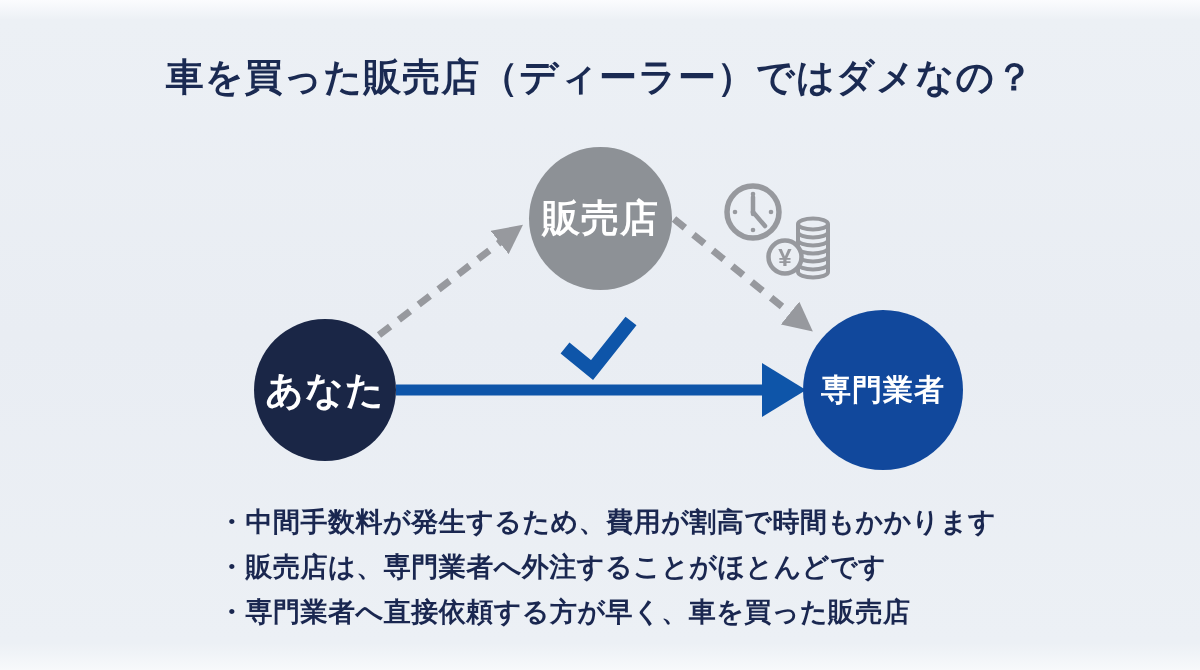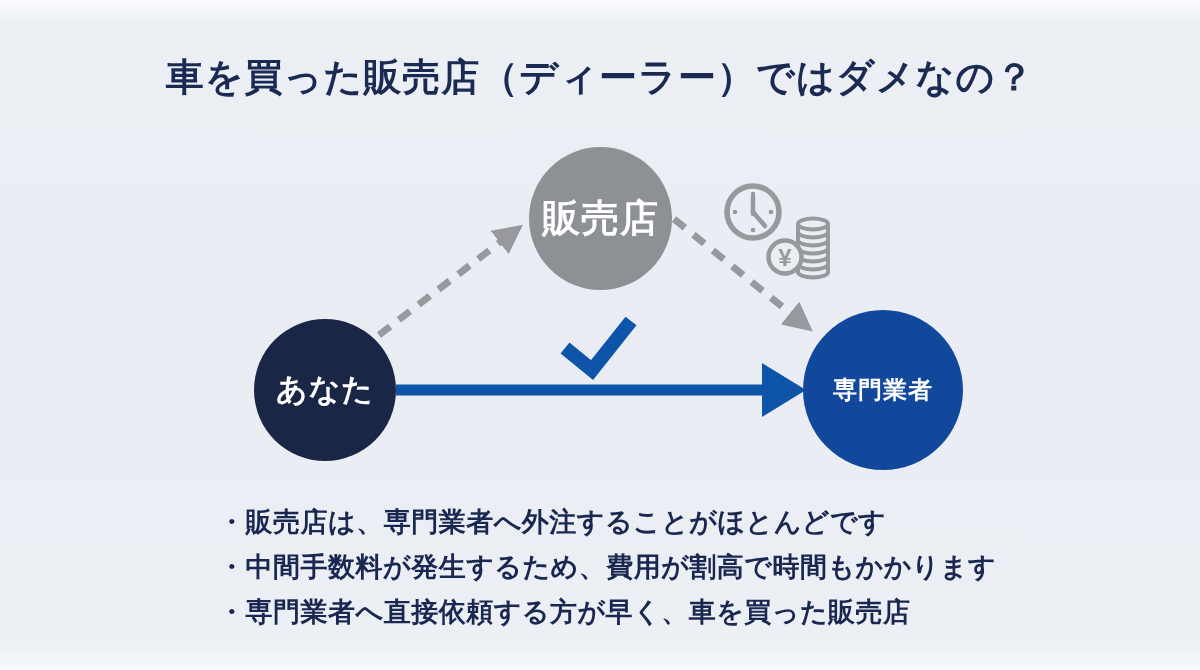--- a/index.html
+++ b/index.html
@@ -16,22 +16,22 @@
     font-size:38px;font-weight:bold;letter-spacing:1px;
     color:#1a2a52;
   }
   .diagram-svg{position:absolute;top:0;left:0;}
   .node{
     position:absolute;border-radius:50%;
     display:flex;align-items:center;justify-content:center;
     color:#ffffff;font-weight:bold;letter-spacing:1px;
   }
   .node-dealer{left:529px;top:147px;width:143px;height:143px;background:#8d9196;font-size:38px;}
-  .node-you{left:254px;top:319px;width:142px;height:142px;background:#1a2646;font-size:31px;}
-  .node-specialist{left:803px;top:310px;width:160px;height:160px;background:#11489c;font-size:24px;}
+  .node-you{left:254px;top:319px;width:142px;height:142px;background:#1a2646;font-size:38px;}
+  .node-specialist{left:803px;top:310px;width:160px;height:160px;background:#11489c;font-size:30px;}
   .bullets{
     position:absolute;left:218px;top:500px;
     color:#1a2750;font-size:27px;font-weight:bold;letter-spacing:0.5px;
   }
   .bullet-line{height:45px;line-height:45px;white-space:nowrap;}
 </style>
 </head>
 <body>
 
 <div class="frame">
@@ -85,18 +85,18 @@
     <span>販売店</span>
   </div>
   <div class="node node-you">
     <span>あなた</span>
   </div>
   <div class="node node-specialist">
     <span>専門業者</span>
   </div>
 
   <div class="bullets">
+    <div class="bullet-line">・中間手数料が発生するため、費用が割高で時間もかかります</div>
     <div class="bullet-line">・販売店は、専門業者へ外注することがほとんどです</div>
-    <div class="bullet-line">・中間手数料が発生するため、費用が割高で時間もかかります</div>
     <div class="bullet-line">・専門業者へ直接依頼する方が早く、車を買った販売店</div>
   </div>
 
 </div>
 
 </body></html>

